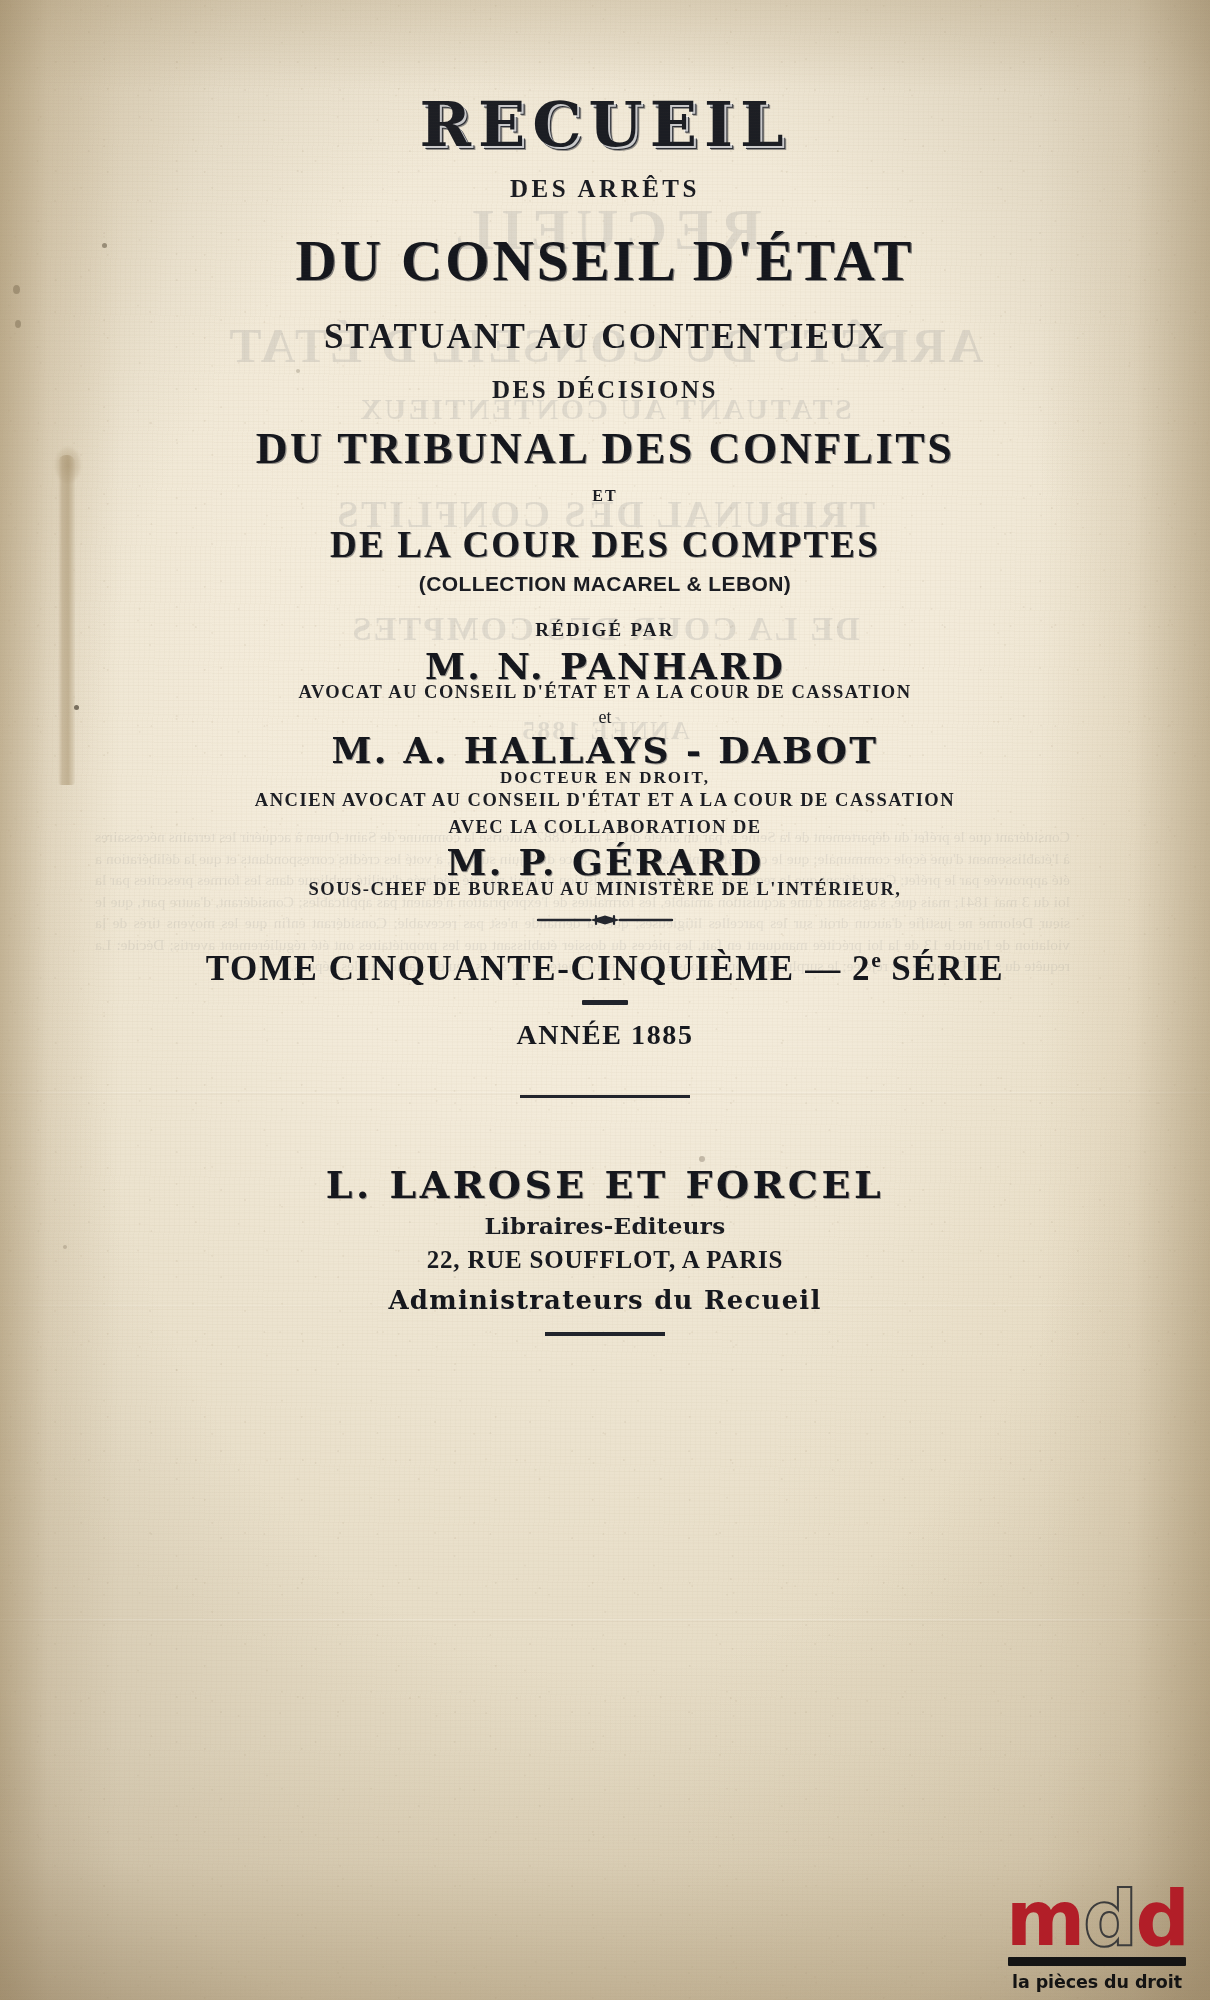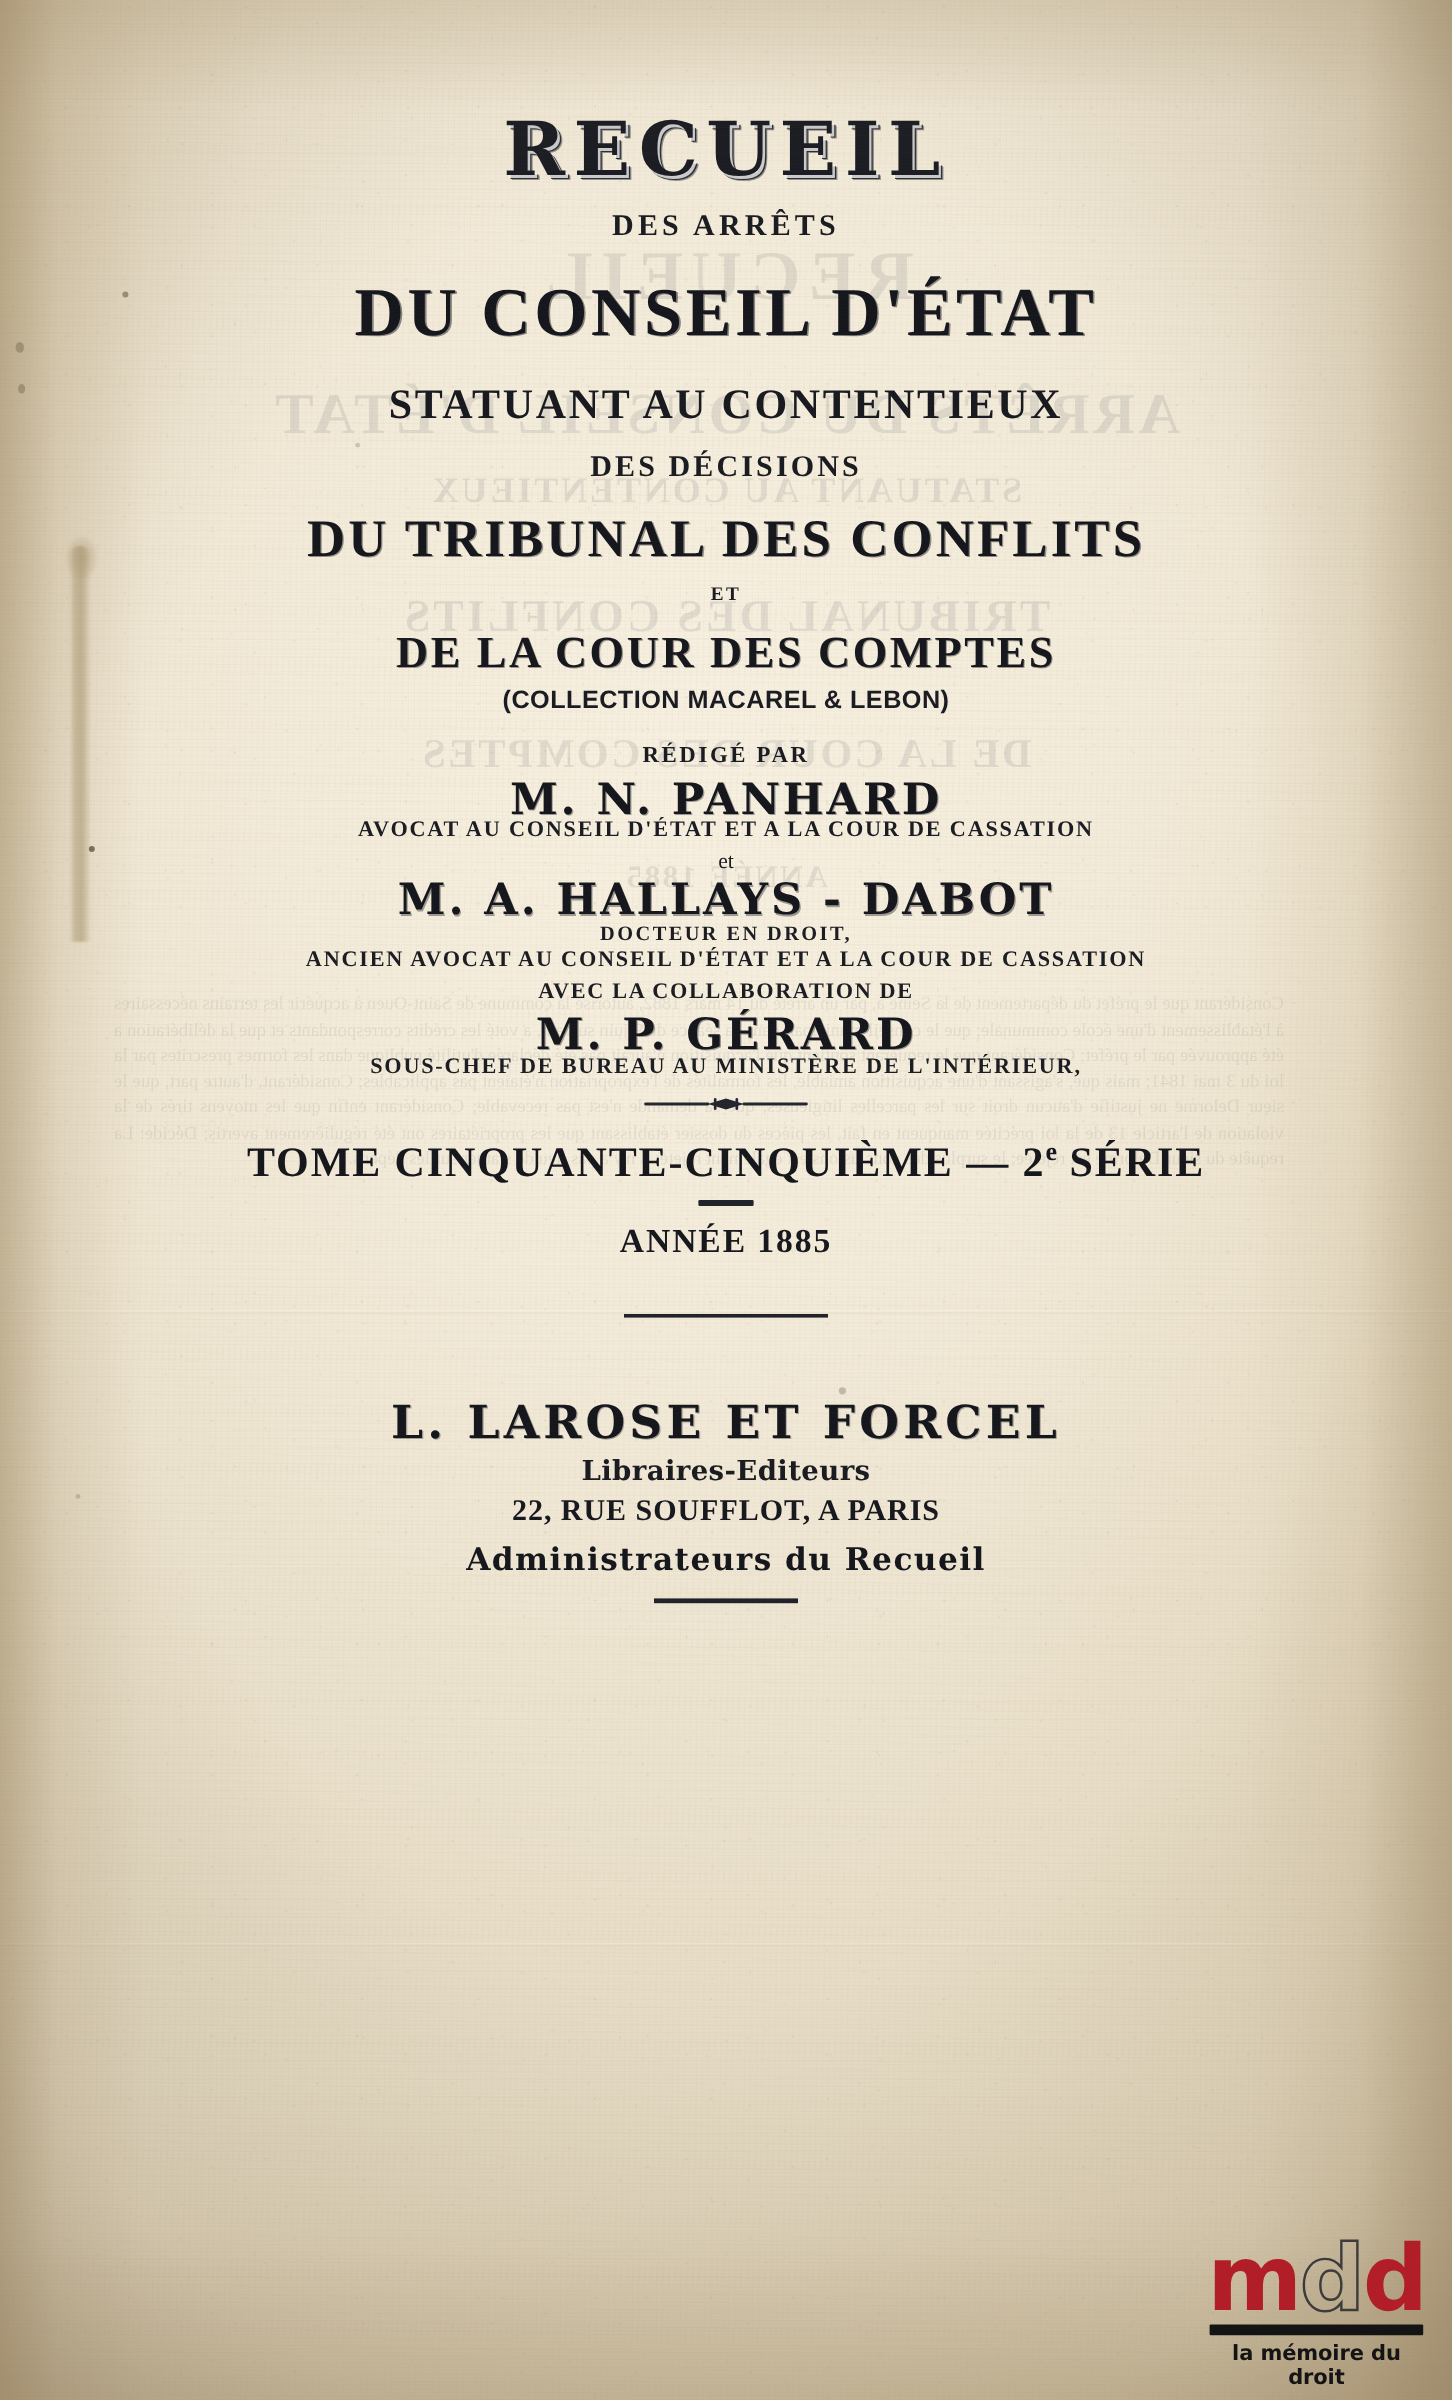--- a/index.html
+++ b/index.html
@@ -463,16 +463,16 @@
   <div class="edge-shade-t"></div>
   <div class="edge-shade-l"></div>
   <div class="edge-shade-r"></div>
   <div class="edge-shade-b"></div>
   <div class="scan-grain"></div>
   <div class="vignette"></div>
 
   <div class="logo">
     <span class="logo-mark"><span>m</span><span class="d-outline">d</span><span>d</span></span>
     <div class="logo-bar"></div>
-    <div class="logo-tag">la mémoire du droit</div>
+    <div class="logo-tag">la pièces du droit</div>
   </div>
 
 </div>
 
 </body></html>

